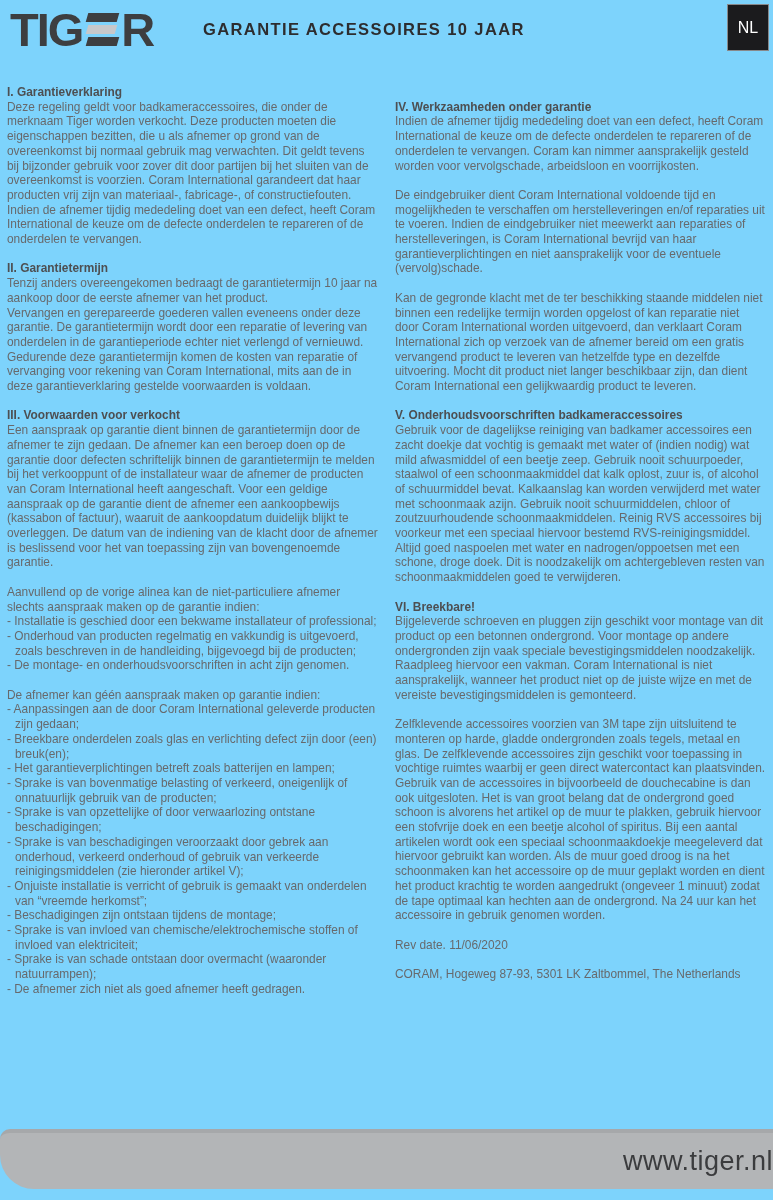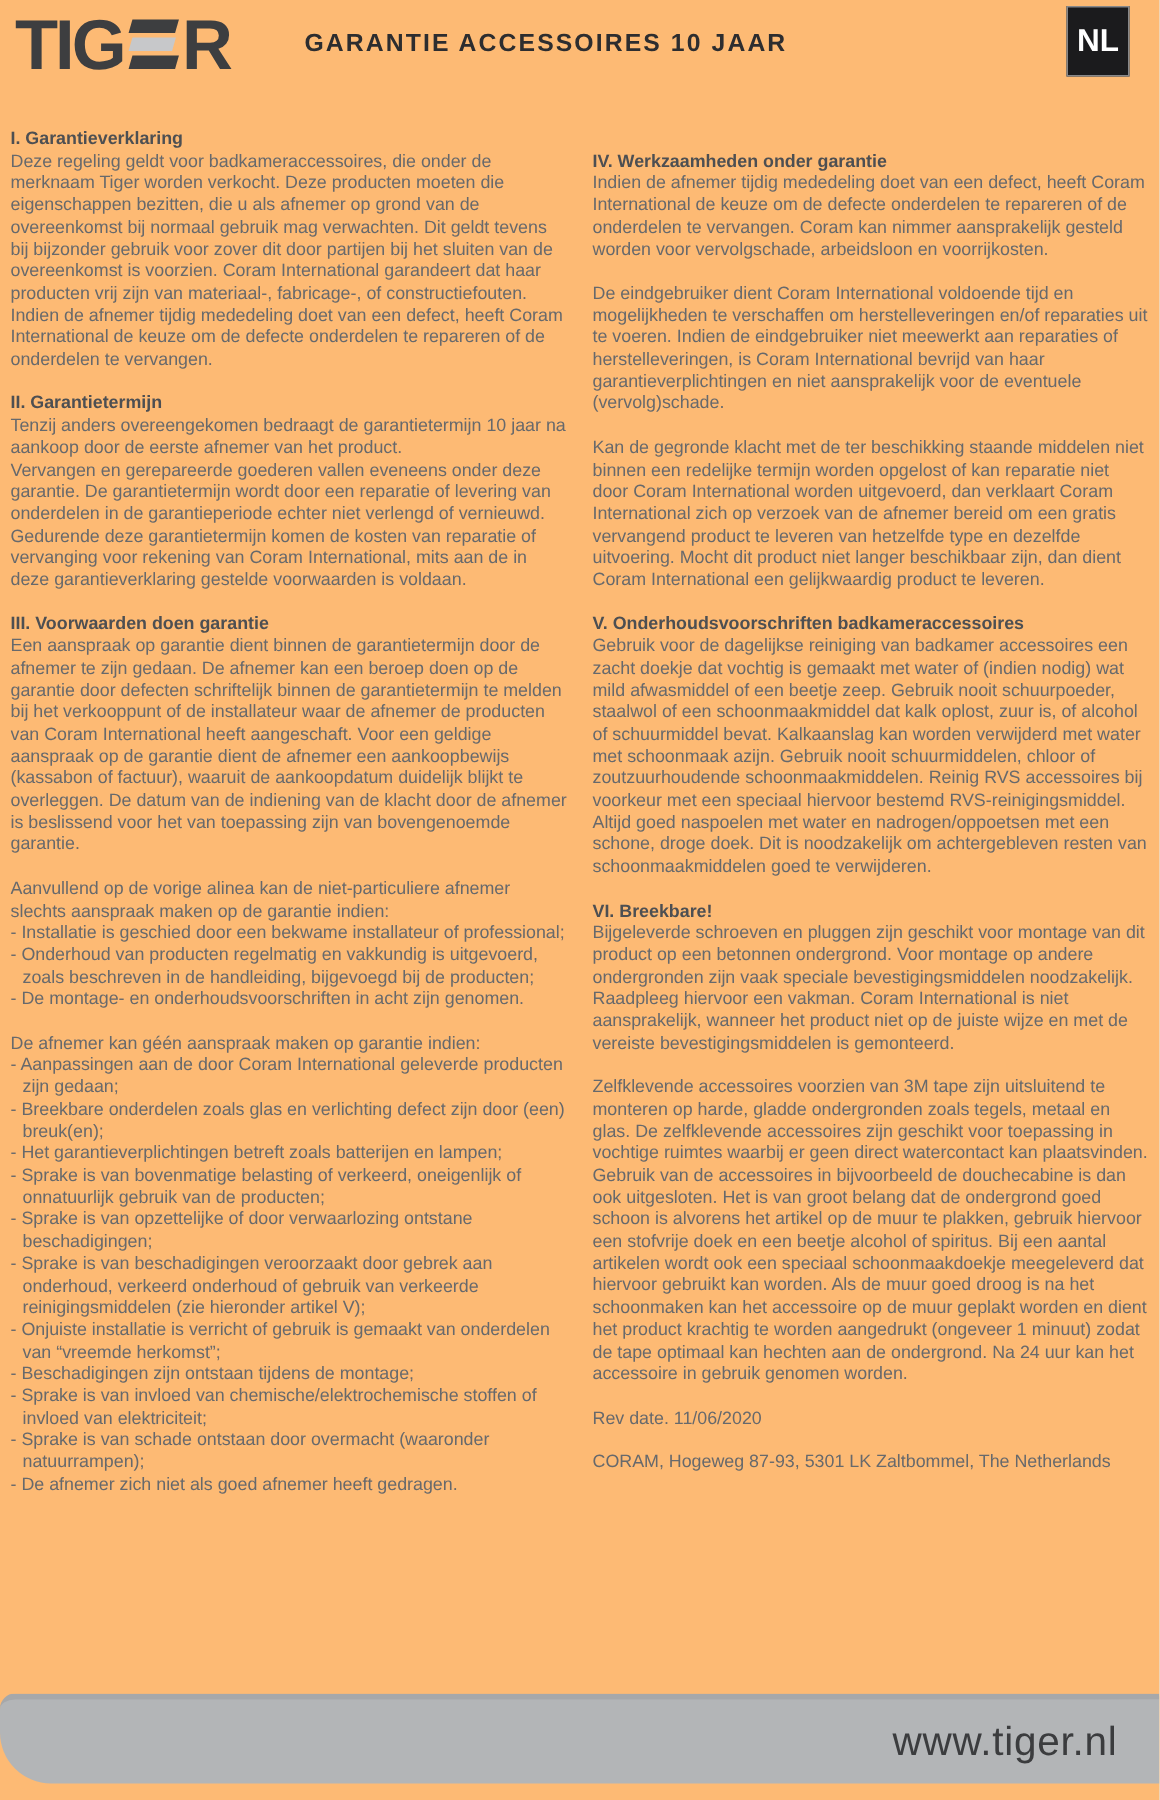--- a/index.html
+++ b/index.html
@@ -1,45 +1,45 @@
 <!DOCTYPE html>
 <html><head>
 <meta charset="utf-8">
 <style>
   html,body{margin:0;padding:0;background:#e8e8e8;}
   .page{
-    position:relative;width:773px;height:1200px;background:#fdba74;
+    position:relative;width:773px;height:1200px;background:#7dd3fc;
     font-family:"Liberation Sans",sans-serif;overflow:hidden;margin:0 auto;
   }
   
   .header{position:absolute;top:0;left:0;right:0;height:84px;}
   .logo{position:absolute;left:10px;top:6px;display:flex;align-items:flex-start;
         color:#3d3e40;font-weight:700;font-size:47px;letter-spacing:-2px;line-height:48px;}
   .logo .e-glyph{display:inline-flex;flex-direction:column;justify-content:center;
         margin:7px 3px 0 5px;gap:3px;}
   .logo .e-bar{width:31px;height:9px;background:#3d3e40;transform:skewX(-16deg);}
   .logo .e-bar.mid{background:#c7c8ca;width:29px;}
   .doc-title{position:absolute;left:203px;top:20px;font-weight:700;font-size:16.5px;
         letter-spacing:1.4px;color:#2d2d2f;white-space:nowrap;}
-  .lang-badge{position:absolute;right:20px;top:4px;width:40px;height:45px;
+  .lang-badge{position:absolute;right:4px;top:4px;width:40px;height:45px;
         background:#1b1b1d;border:1px solid #87888a;display:flex;align-items:center;
-        justify-content:center;color:#fff;font-weight:700;font-size:21px;letter-spacing:0;}
+        justify-content:center;color:#fff;font-weight:400;font-size:16px;letter-spacing:0;}
   
   .columns{position:absolute;top:85px;left:7px;width:759px;height:1042px;
         display:flex;gap:17px;overflow:hidden;}
   .col{flex:1 1 0;min-width:0;font-size:11.9px;line-height:14.7px;color:#67696c;}
   .sec-h{font-weight:700;color:#4d4f52;}
   .para{margin:0;}
   .li{padding-left:8px;text-indent:-8px;}
   .gap{height:14.7px;}
   
   .footer-bar{position:absolute;left:0;top:1129px;width:773px;height:60px;
         background:#b3b5b7;border-top:4px solid #a6a8aa;box-sizing:border-box;
         border-radius:10px 0 0 34px;display:flex;align-items:center;
-        justify-content:flex-end;padding-right:28px;}
+        justify-content:flex-end;}
   .footer-url{font-size:27px;color:#3b3c3e;letter-spacing:0.5px;text-decoration:none;
         font-weight:400;}
 </style>
 </head>
 <body>
 
 <div class="page">
 
   <div class="header">
     <div class="logo">
@@ -58,21 +58,21 @@
   <div class="columns">
     <div class="col" id="col-left">
         <div class="sec-h">I. Garantieverklaring</div>
         <div class="para">Deze regeling geldt voor badkameraccessoires, die onder de merknaam Tiger worden verkocht. Deze producten moeten die eigenschappen bezitten, die u als afnemer op grond van de overeenkomst bij normaal gebruik mag verwachten. Dit geldt tevens bij bijzonder gebruik voor zover dit door partijen bij het sluiten van de overeenkomst is voorzien. Coram International garandeert dat haar producten vrij zijn van materiaal-, fabricage-, of constructiefouten. Indien de afnemer tijdig mededeling doet van een defect, heeft Coram International de keuze om de defecte onderdelen te repareren of de onderdelen te vervangen.</div>
         <div class="gap"></div>
         <div class="sec-h">II. Garantietermijn</div>
         <div class="para">Tenzij anders overeengekomen bedraagt de garantietermijn 10 jaar na aankoop door de eerste afnemer van het product.</div>
         <div class="para">Vervangen en gerepareerde goederen vallen eveneens onder deze garantie. De garantietermijn wordt door een reparatie of levering van onderdelen in de garantieperiode echter niet verlengd of vernieuwd.</div>
         <div class="para">Gedurende deze garantietermijn komen de kosten van reparatie of vervanging voor rekening van Coram International, mits aan de in deze garantieverklaring gestelde voorwaarden is voldaan.</div>
         <div class="gap"></div>
-        <div class="sec-h">III. Voorwaarden doen garantie</div>
+        <div class="sec-h">III. Voorwaarden voor verkocht</div>
         <div class="para">Een aanspraak op garantie dient binnen de garantietermijn door de afnemer te zijn gedaan. De afnemer kan een beroep doen op de garantie door defecten schriftelijk binnen de garantietermijn te melden bij het verkooppunt of de installateur waar de afnemer de producten van Coram International heeft aangeschaft. Voor een geldige aanspraak op de garantie dient de afnemer een aankoopbewijs (kassabon of factuur), waaruit de aankoopdatum duidelijk blijkt te overleggen. De datum van de indiening van de klacht door de afnemer is beslissend voor het van toepassing zijn van bovengenoemde garantie.</div>
         <div class="gap"></div>
         <div class="para">Aanvullend op de vorige alinea kan de niet-particuliere afnemer slechts aanspraak maken op de garantie indien:</div>
         <div class="li">- Installatie is geschied door een bekwame installateur of professional;</div>
         <div class="li">- Onderhoud van producten regelmatig en vakkundig is uitgevoerd, zoals beschreven in de handleiding, bijgevoegd bij de producten;</div>
         <div class="li">- De montage- en onderhoudsvoorschriften in acht zijn genomen.</div>
         <div class="gap"></div>
         <div class="para">De afnemer kan géén aanspraak maken op garantie indien:</div>
         <div class="li">- Aanpassingen aan de door Coram International geleverde producten zijn gedaan;</div>
         <div class="li">- Breekbare onderdelen zoals glas en verlichting defect zijn door (een) breuk(en);</div>

